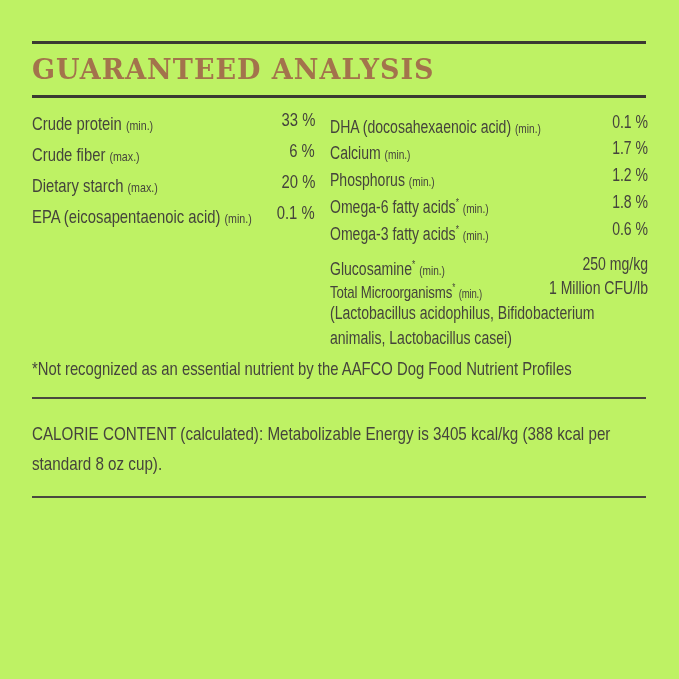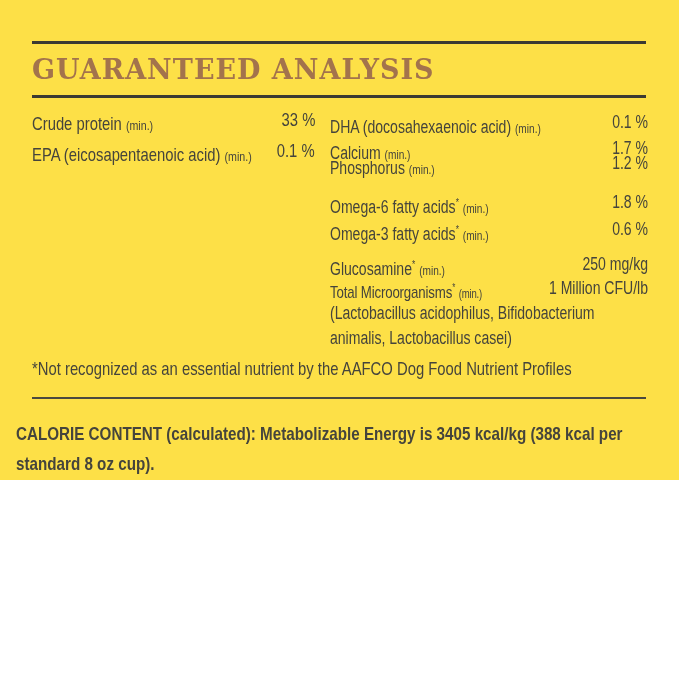--- a/index.html
+++ b/index.html
@@ -1,19 +1,19 @@
 <!DOCTYPE html>
 <html><head>
 <meta charset="utf-8">
 <style>
   html,body{margin:0;padding:0;background:#ffffff;}
   .panel{
     position:relative;
-    width:679px;height:480px;
-    background:#fde047;
+    width:679px;height:679px;
+    background:#bef264;
     overflow:hidden;
     font-family:"Liberation Sans",sans-serif;
     color:#45443c;
   }
   .rule-thick{position:absolute;left:32px;width:614px;height:3px;background:#3b3a32;}
   .rule-thin{position:absolute;left:32px;width:614px;height:2px;background:#4a493f;}
   .title{
     position:absolute;left:32px;top:54px;
     font-family:"DejaVu Serif",serif;font-weight:700;
     font-size:27px;letter-spacing:1px;color:#a3734c;
@@ -35,21 +35,21 @@
   }
   .col-left .lbl,.col-left .val{font-size:19px;line-height:31px;}
   .col-right .lbl,.col-right .val{font-size:18px;line-height:22px;}
   .row-condensed .lbl{font-size:17px;letter-spacing:-0.2px;}
   .q{font-size:0.72em;}
   sup{font-size:0.6em;}
   .species-line{
     position:absolute;left:0;white-space:nowrap;font-size:18px;line-height:22px;
     transform:scaleX(0.78);transform-origin:0 50%;
   }
-  .para{position:absolute;left:16px;width:614px;font-weight:bold;}
+  .para{position:absolute;left:32px;width:614px;}
   .para .line{
     white-space:nowrap;font-size:19px;line-height:30px;
     transform:scaleX(0.80);transform-origin:0 50%;
   }
   .footnote{
     position:absolute;left:32px;top:357px;white-space:nowrap;
     font-size:19px;line-height:24px;
     transform:scaleX(0.78);transform-origin:0 50%;
   }
 </style>
@@ -63,35 +63,43 @@
   <div class="title">GUARANTEED ANALYSIS</div>
 
   <div class="rule-thick" style="top:95px"></div>
 
   <div class="col col-left">
     <div class="row">
       <span class="lbl"><span>Crude protein</span><sup></sup> <span class="q">(min.)</span></span>
       <span class="val">33 %</span>
     </div>
     <div class="row">
+      <span class="lbl"><span>Crude fiber</span><sup></sup> <span class="q">(max.)</span></span>
+      <span class="val">6 %</span>
+    </div>
+    <div class="row">
+      <span class="lbl"><span>Dietary starch</span><sup></sup> <span class="q">(max.)</span></span>
+      <span class="val">20 %</span>
+    </div>
+    <div class="row">
       <span class="lbl"><span>EPA (eicosapentaenoic acid)</span><sup></sup> <span class="q">(min.)</span></span>
       <span class="val">0.1 %</span>
     </div>
   </div>
 
   <div class="col col-right">
     <div class="row" style="top:7px">
       <span class="lbl"><span>DHA (docosahexaenoic acid)</span><sup></sup> <span class="q">(min.)</span></span>
       <span class="val">0.1 %</span>
     </div>
     <div class="row" style="top:33px">
       <span class="lbl"><span>Calcium</span><sup></sup> <span class="q">(min.)</span></span>
       <span class="val">1.7 %</span>
     </div>
-    <div class="row" style="top:48px">
+    <div class="row" style="top:60px">
       <span class="lbl"><span>Phosphorus</span><sup></sup> <span class="q">(min.)</span></span>
       <span class="val">1.2 %</span>
     </div>
     <div class="row" style="top:87px">
       <span class="lbl"><span>Omega-6 fatty acids</span><sup>*</sup> <span class="q">(min.)</span></span>
       <span class="val">1.8 %</span>
     </div>
     <div class="row" style="top:114px">
       <span class="lbl"><span>Omega-3 fatty acids</span><sup>*</sup> <span class="q">(min.)</span></span>
       <span class="val">0.6 %</span>

